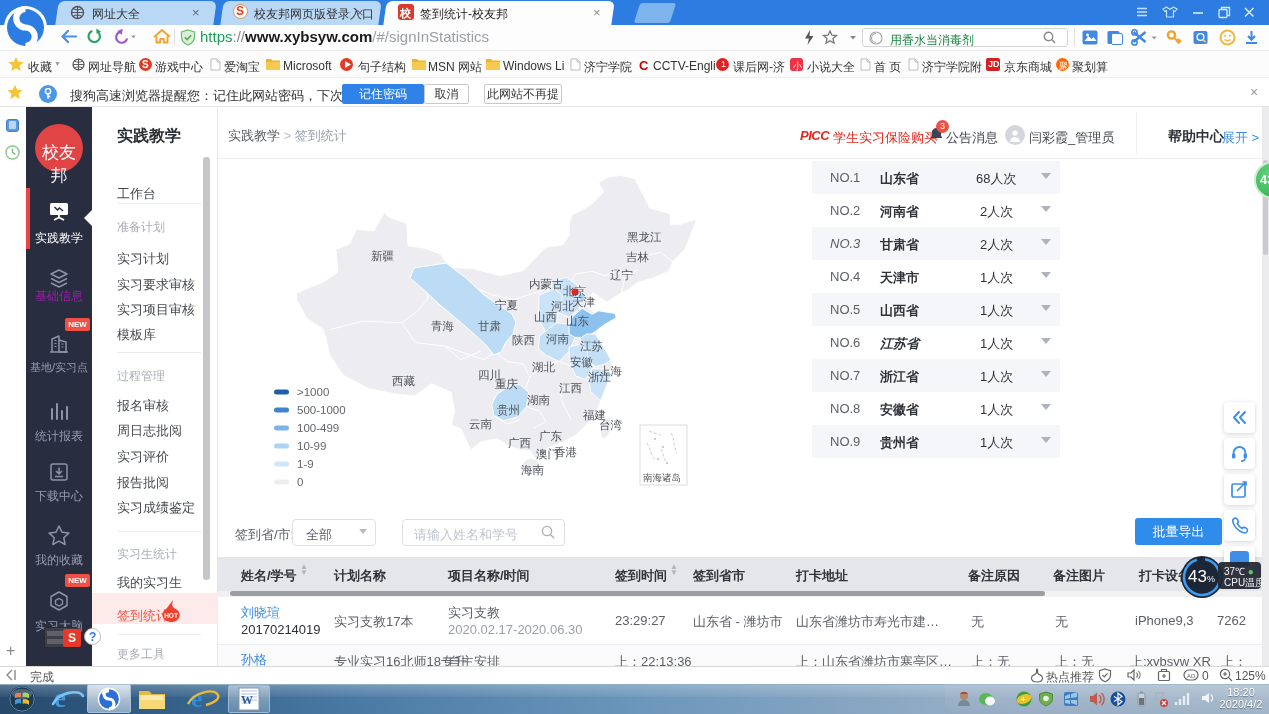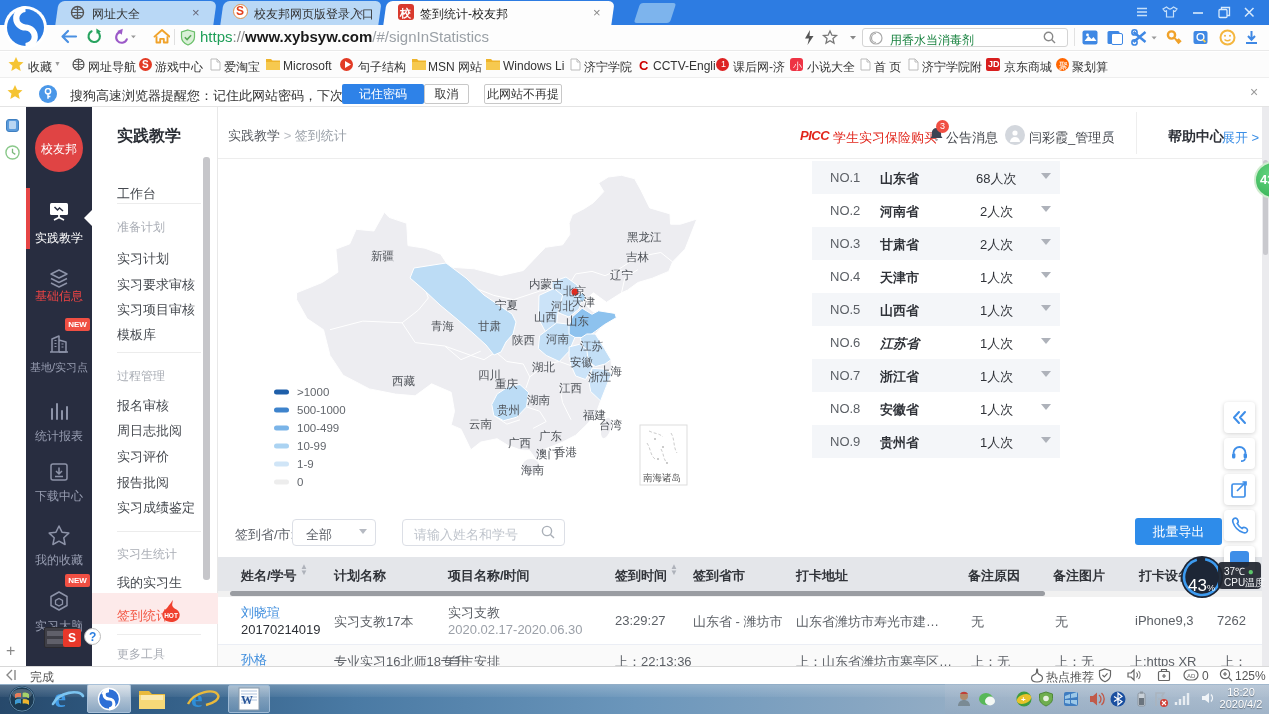--- a/index.html
+++ b/index.html
@@ -212,35 +212,35 @@
   <div class="abs" style="left:6px;top:119px;width:13px;height:13px;border-radius:3px;background:#5a9bdc;border:1px solid #3f7fc0;"></div>
   <div class="abs" style="left:9px;top:121px;width:7px;height:8px;background:#b9d6f2;border-radius:1px;"></div>
   <svg class="abs" style="left:5px;top:145px;" width="15" height="15" viewBox="0 0 16 16">
       <circle cx="8" cy="8" r="7" fill="#fff" stroke="#8bc98b" stroke-width="1.5"></circle>
       <path d="M8 4v4l3 2" fill="none" stroke="#7ab87a" stroke-width="1.4"></path>
     </svg>
   <div class="abs" style="left:6px;top:642px;font-size:16px;color:#888;">+</div>
 </div>
 <div id="sidebar" style="font-size:12px;">
   <div class="abs" style="left:35px;top:124px;width:48px;height:48px;border-radius:50%;background:#e04444;"></div>
-  <div class="abs" style="left:39px;top:141px;width:40px;color:#fff;font-size:12px;text-align:center;letter-spacing:0;">校友邦</div>
+  <div class="abs" style="left:39px;top:141px;width:40px;color:#fff;font-size:17px;text-align:center;letter-spacing:0;">校友邦</div>
 
   <div class="abs" style="left:26px;top:188px;width:4px;height:61px;background:#e64545;"></div>
   <svg class="abs" style="left:48px;top:200px;" width="22" height="22" viewBox="0 0 22 22">
     <rect x="2" y="3" width="18" height="12" rx="1.5" fill="#fff"></rect>
     <path d="M11 15v3M6 20l5-2.5 5 2.5" stroke="#fff" stroke-width="1.8" fill="none"></path>
     <path d="M6.5 7l3 3 2-2 3.5 3" stroke="#282d40" stroke-width="1.5" fill="none"></path>
   </svg>
   <div class="abs" style="left:35px;top:230px;width:48px;color:#fff;text-align:center;">实践教学</div>
   <div class="abs" style="left:84px;top:210px;width:0;height:0;border-top:8px solid transparent;border-bottom:8px solid transparent;border-right:8px solid #fff;"></div>
 
   <svg class="abs" style="left:48px;top:268px;" width="22" height="22" viewBox="0 0 22 22">
     <path d="M11 2l8 4-8 4-8-4z M3 10.5l8 4 8-4 M3 15l8 4 8-4" fill="none" stroke="#8d93a8" stroke-width="1.5" stroke-linejoin="round"></path>
   </svg>
-  <div class="abs" style="left:35px;top:288px;width:48px;color:#ef4444;text-align:center;">基础信息</div>
+  <div class="abs" style="left:35px;top:288px;width:48px;color:#a21caf;text-align:center;">基础信息</div>
 
   <div class="abs" style="left:65px;top:318px;width:25px;height:13px;background:#f04f43;border-radius:2px;color:#fff;font-size:8px;text-align:center;line-height:13px;font-weight:bold;">NEW</div>
   <svg class="abs" style="left:48px;top:333px;" width="22" height="22" viewBox="0 0 22 22">
     <path d="M4 19V6l7-3v16M11 19h7V9l-7-2" fill="none" stroke="#8d93a8" stroke-width="1.5" stroke-linejoin="round"></path>
     <path d="M6.5 7.5h2M6.5 10.5h2M6.5 13.5h2M13.5 11h2M13.5 14h2" stroke="#8d93a8" stroke-width="1.2"></path>
     <path d="M2 19h18" stroke="#8d93a8" stroke-width="1.5"></path>
   </svg>
   <div class="abs" style="left:27px;top:360px;width:64px;color:#979db1;text-align:center;font-size:11px;">基地/实习点</div>
 
   <svg class="abs" style="left:48px;top:400px;" width="22" height="22" viewBox="0 0 22 22">
@@ -417,21 +417,21 @@
   <div class="abs" style="left:812px;top:359px;width:248px;height:33px;background:#f4f6f9;"></div>
   <div class="abs" style="left:812px;top:425px;width:248px;height:33px;background:#f4f6f9;"></div>
   <div class="abs" style="left:830px;top:170px;color:#5c6066;">NO.1</div>
     <div class="abs" style="left:880px;top:170px;font-weight:bold;color:#303339;">山东省</div>
     <div class="abs" style="left:976px;top:170px;color:#303339;">68人次</div>
     <div class="abs" style="left:1041px;top:173px;width:0;height:0;border-left:5px solid transparent;border-right:5px solid transparent;border-top:6px solid #aeb2ba;"></div>
   <div class="abs" style="left:830px;top:203px;color:#5c6066;">NO.2</div>
     <div class="abs" style="left:880px;top:203px;font-weight:bold;color:#303339;">河南省</div>
     <div class="abs" style="left:980px;top:203px;color:#303339;">2人次</div>
     <div class="abs" style="left:1041px;top:206px;width:0;height:0;border-left:5px solid transparent;border-right:5px solid transparent;border-top:6px solid #aeb2ba;"></div>
-  <div class="abs" style="left:830px;top:236px;color:#5c6066;">NO.3</div>
+  <div class="abs" style="left:830px;top:236px;color:#5c6066;font-style:italic;">NO.3</div>
     <div class="abs" style="left:880px;top:236px;font-weight:bold;color:#303339;">甘肃省</div>
     <div class="abs" style="left:980px;top:236px;color:#303339;">2人次</div>
     <div class="abs" style="left:1041px;top:239px;width:0;height:0;border-left:5px solid transparent;border-right:5px solid transparent;border-top:6px solid #aeb2ba;"></div>
   <div class="abs" style="left:830px;top:269px;color:#5c6066;">NO.4</div>
     <div class="abs" style="left:880px;top:269px;font-weight:bold;color:#303339;">天津市</div>
     <div class="abs" style="left:980px;top:269px;color:#303339;">1人次</div>
     <div class="abs" style="left:1041px;top:272px;width:0;height:0;border-left:5px solid transparent;border-right:5px solid transparent;border-top:6px solid #aeb2ba;"></div>
   <div class="abs" style="left:830px;top:302px;color:#5c6066;">NO.5</div>
     <div class="abs" style="left:880px;top:302px;font-weight:bold;color:#303339;">山西省</div>
     <div class="abs" style="left:980px;top:302px;color:#303339;">1人次</div>
@@ -498,21 +498,21 @@
   <div class="abs" style="left:218px;top:644px;width:1044px;height:1px;background:#ebeef5;"></div>
   <div class="abs" style="left:218px;top:645px;width:1044px;height:21px;background:#fafafa;"></div>
 
   <div class="abs" style="left:241px;top:651px;color:#3e8ddd;">孙格</div>
   <div class="abs" style="left:334px;top:653px;">专业实习16北师18专升</div>
   <div class="abs" style="left:448px;top:653px;">自主安排</div>
   <div class="abs" style="left:615px;top:653px;">上：22:13:36</div>
   <div class="abs ell" style="left:796px;top:653px;width:158px;">上：山东省潍坊市寒亭区寒亭街道口…</div>
   <div class="abs" style="left:971px;top:653px;">上：无</div>
   <div class="abs" style="left:1055px;top:653px;">上：无</div>
-  <div class="abs" style="left:1130px;top:653px;">上:https XR</div>
+  <div class="abs" style="left:1130px;top:653px;">上:xybsyw XR</div>
   <div class="abs" style="left:1221px;top:653px;">上：</div>
 </div>
 <div id="floaters">
 
   <div class="abs" style="left:1262px;top:107px;width:7px;height:559px;background:#ebebee;"></div>
   <div class="abs" style="left:1263px;top:160px;width:5px;height:95px;background:#c9c9ce;border-radius:3px;"></div>
 
   <div class="abs" style="left:1254px;top:161px;width:38px;height:38px;border-radius:50%;background:radial-gradient(circle at 40% 35%,#63d37f,#2fae4e);border:2px solid #cfeccf;"></div>
   <div class="abs" style="left:1260px;top:172px;color:#fff;font-size:13px;font-weight:bold;">43</div>
 
@@ -536,21 +536,21 @@
   <svg class="abs" style="left:1230px;top:516px;" width="19" height="19" viewBox="0 0 19 19">
       <path d="M4 2.5c1.5-1 3 0 3.8 1.6.7 1.4.4 2.6-.6 3.3 1 2.2 2.8 4 5 5 .7-1 1.9-1.3 3.3-.6 1.6.8 2.6 2.3 1.6 3.8-.8 1.2-2.3 1.6-4 1-4.6-1.6-8.5-5.5-10.1-10.1-.6-1.7-.2-3.2 1-4z" fill="none" stroke="#3e8ee8" stroke-width="1.6"></path>
     </svg>
   <div class="abs" style="left:1224px;top:546px;width:31px;height:28px;background:#fff;border-radius:4px;box-shadow:0 1px 4px rgba(0,0,0,0.18);"></div>
   <div class="abs" style="left:1230px;top:551px;width:19px;height:16px;background:#3e8ee8;border-radius:3px;"></div>
 
   <div class="abs" style="left:1181px;top:556px;width:42px;height:42px;border-radius:50%;background:#1d2636;"></div>
   <svg class="abs" style="left:1181px;top:556px;" width="42" height="42" viewBox="0 0 42 42">
       <circle cx="21" cy="21" r="18" fill="none" stroke="#3d9bf0" stroke-width="2.6" stroke-dasharray="104 9" transform="rotate(-80 21 21)"></circle>
     </svg>
-  <div class="abs" style="left:1188px;top:567px;color:#fff;font-size:17px;margin-top:9px;">43<span style="font-size:9px;">%</span></div>
+  <div class="abs" style="left:1188px;top:567px;color:#fff;font-size:17px;">43<span style="font-size:9px;">%</span></div>
 
   <div class="abs" style="left:1218px;top:562px;width:43px;height:27px;background:rgba(32,36,46,0.92);border-radius:4px;"></div>
   <div class="abs" style="left:1224px;top:564px;font-size:10px;color:#f5f6f8;">37℃ <span style="color:#5cc76a;">●</span></div>
   <div class="abs" style="left:1224px;top:576px;font-size:10px;color:#f5f6f8;">CPU温度</div>
 
   <div class="abs" style="left:44px;top:627px;width:34px;height:21px;background:#3e3e46;border-radius:2px;border:1px solid #2a2a30;"></div>
   <div class="abs" style="left:47px;top:631px;width:28px;height:5px;background:#60606a;"></div>
   <div class="abs" style="left:47px;top:639px;width:28px;height:5px;background:#60606a;"></div>
   <div class="abs" style="left:63px;top:629px;width:18px;height:18px;background:#e8382a;border-radius:2px;"></div>
   <div class="abs" style="left:68px;top:631px;color:#fff;font-size:12px;font-weight:bold;">S</div>

